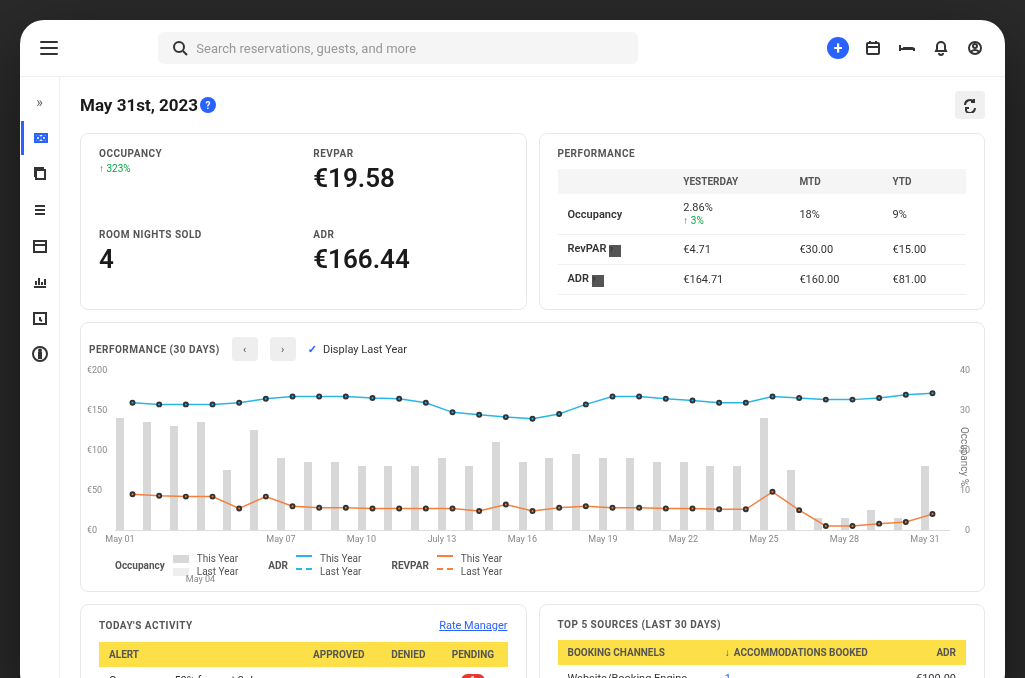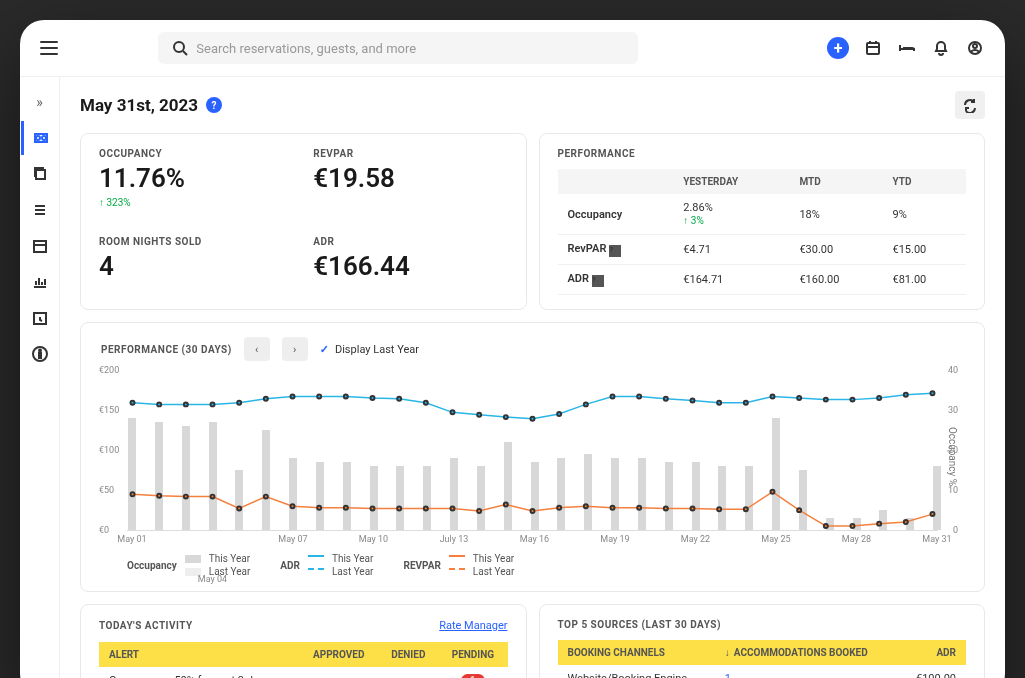--- a/index.html
+++ b/index.html
@@ -11,37 +11,37 @@
 .search{flex:1;max-width:480px;margin:0 auto;background:#f5f5f5;border-radius:6px;padding:8px 14px;display:flex;align-items:center;gap:8px;color:#999;font-size:13px}
 .top-icons{display:flex;align-items:center;gap:14px;margin-left:auto}
 .top-icon{width:20px;height:20px;display:flex;align-items:center;justify-content:center;cursor:pointer}
 .icon-plus{background:#2962ff;color:#fff;border-radius:50%;width:22px;height:22px;font-weight:bold;font-size:16px}
 .body{display:flex;flex:1;overflow:hidden}
 .sidebar{width:40px;border-right:1px solid #eee;display:flex;flex-direction:column;align-items:center;padding-top:8px;gap:2px}
 .side-item{width:38px;height:34px;display:flex;align-items:center;justify-content:center;cursor:pointer;color:#666;font-size:14px}
 .side-item.active{border-left:3px solid #2962ff;color:#2962ff}
 .content{flex:1;overflow-y:auto;padding:14px 20px}
 .page-head{display:flex;align-items:center;justify-content:space-between;margin-bottom:14px}
-.page-title{font-size:17px;font-weight:700;color:#1a1a1a;display:flex;align-items:center;gap:8px}
+.page-title{font-size:17px;font-weight:700;color:#1a1a1a;display:flex;align-items:center;gap:2px}
 .page-title .q{width:16px;height:16px;border-radius:50%;background:#2962ff;color:#fff;font-size:10px;display:flex;align-items:center;justify-content:center}
 .refresh{width:30px;height:28px;background:#f0f0f0;border-radius:4px;display:flex;align-items:center;justify-content:center;cursor:pointer}
 .row{display:flex;gap:12px;margin-bottom:12px}
 .card{border:1px solid #e8e8e8;border-radius:8px;padding:14px 18px;background:#fff}
 .kpi-card{flex:1;display:grid;grid-template-columns:1fr 1fr;gap:14px 20px}
 .kpi-label{font-size:10px;font-weight:700;letter-spacing:.5px;color:#555;text-transform:uppercase;margin-bottom:4px}
 .kpi-value{font-size:26px;font-weight:600;color:#1a1a1a}
 .kpi-delta{font-size:10px;color:#00a843;margin-top:4px}
 .perf-card{flex:1}
 .perf-title{font-size:10px;font-weight:700;letter-spacing:.5px;color:#555;margin-bottom:10px}
 .perf-table{width:100%;border-collapse:collapse;font-size:11px}
 .perf-table th{background:#f5f5f5;text-align:left;padding:7px 10px;font-weight:700;color:#555;font-size:10px}
 .perf-table td{padding:7px 10px;border-bottom:1px solid #f0f0f0;color:#333}
 .perf-table td:first-child{font-weight:600}
 .sub-green{color:#00a843;font-size:10px}
-.chart-card{padding:14px 20px}
+.chart-card{padding:14px 8px}
 .chart-head{display:flex;align-items:center;gap:12px;margin-bottom:10px}
 .chart-head .lbl{font-size:10px;font-weight:700;letter-spacing:.5px;color:#555}
 .nav-btn{width:26px;height:24px;background:#eee;border-radius:4px;display:flex;align-items:center;justify-content:center;cursor:pointer;font-size:11px;color:#555}
 .check-lbl{display:flex;align-items:center;gap:6px;font-size:11px;color:#333}
 .check-lbl .chk{color:#2962ff;font-weight:bold}
 .chart-area{height:160px;position:relative;border-bottom:1px solid #ddd;margin:0 26px}
 .ylabel-r{position:absolute;right:-44px;top:50%;transform:rotate(90deg);transform-origin:center;font-size:10px;color:#777;white-space:nowrap}
 .ytick{position:absolute;left:-28px;font-size:9px;color:#888}
 .ytick-r{position:absolute;right:-20px;font-size:9px;color:#888}
 .bar{position:absolute;bottom:0;width:8px;background:#d8d8d8}
@@ -169,21 +169,20 @@
             <svg>
               <path d="M3 8a5 5 0 019-3m1 6a5 5 0 01-9 3M12 2v3h-3M4 14v-3h3"></path>
             </svg>
           </div>
       </div>
 
       <div class="row">
         <div class="card kpi-card">
           <div>
             <div class="kpi-label">OCCUPANCY</div>
-            <div class="kpi-value">11.76%</div>
             <div class="kpi-delta">↑ 323%</div>
           </div>
           <div>
             <div class="kpi-label">REVPAR</div>
             <div class="kpi-value">€19.58</div>
           </div>
           <div>
             <div class="kpi-label">ROOM NIGHTS SOLD</div>
             <div class="kpi-value">4</div>
           </div>

